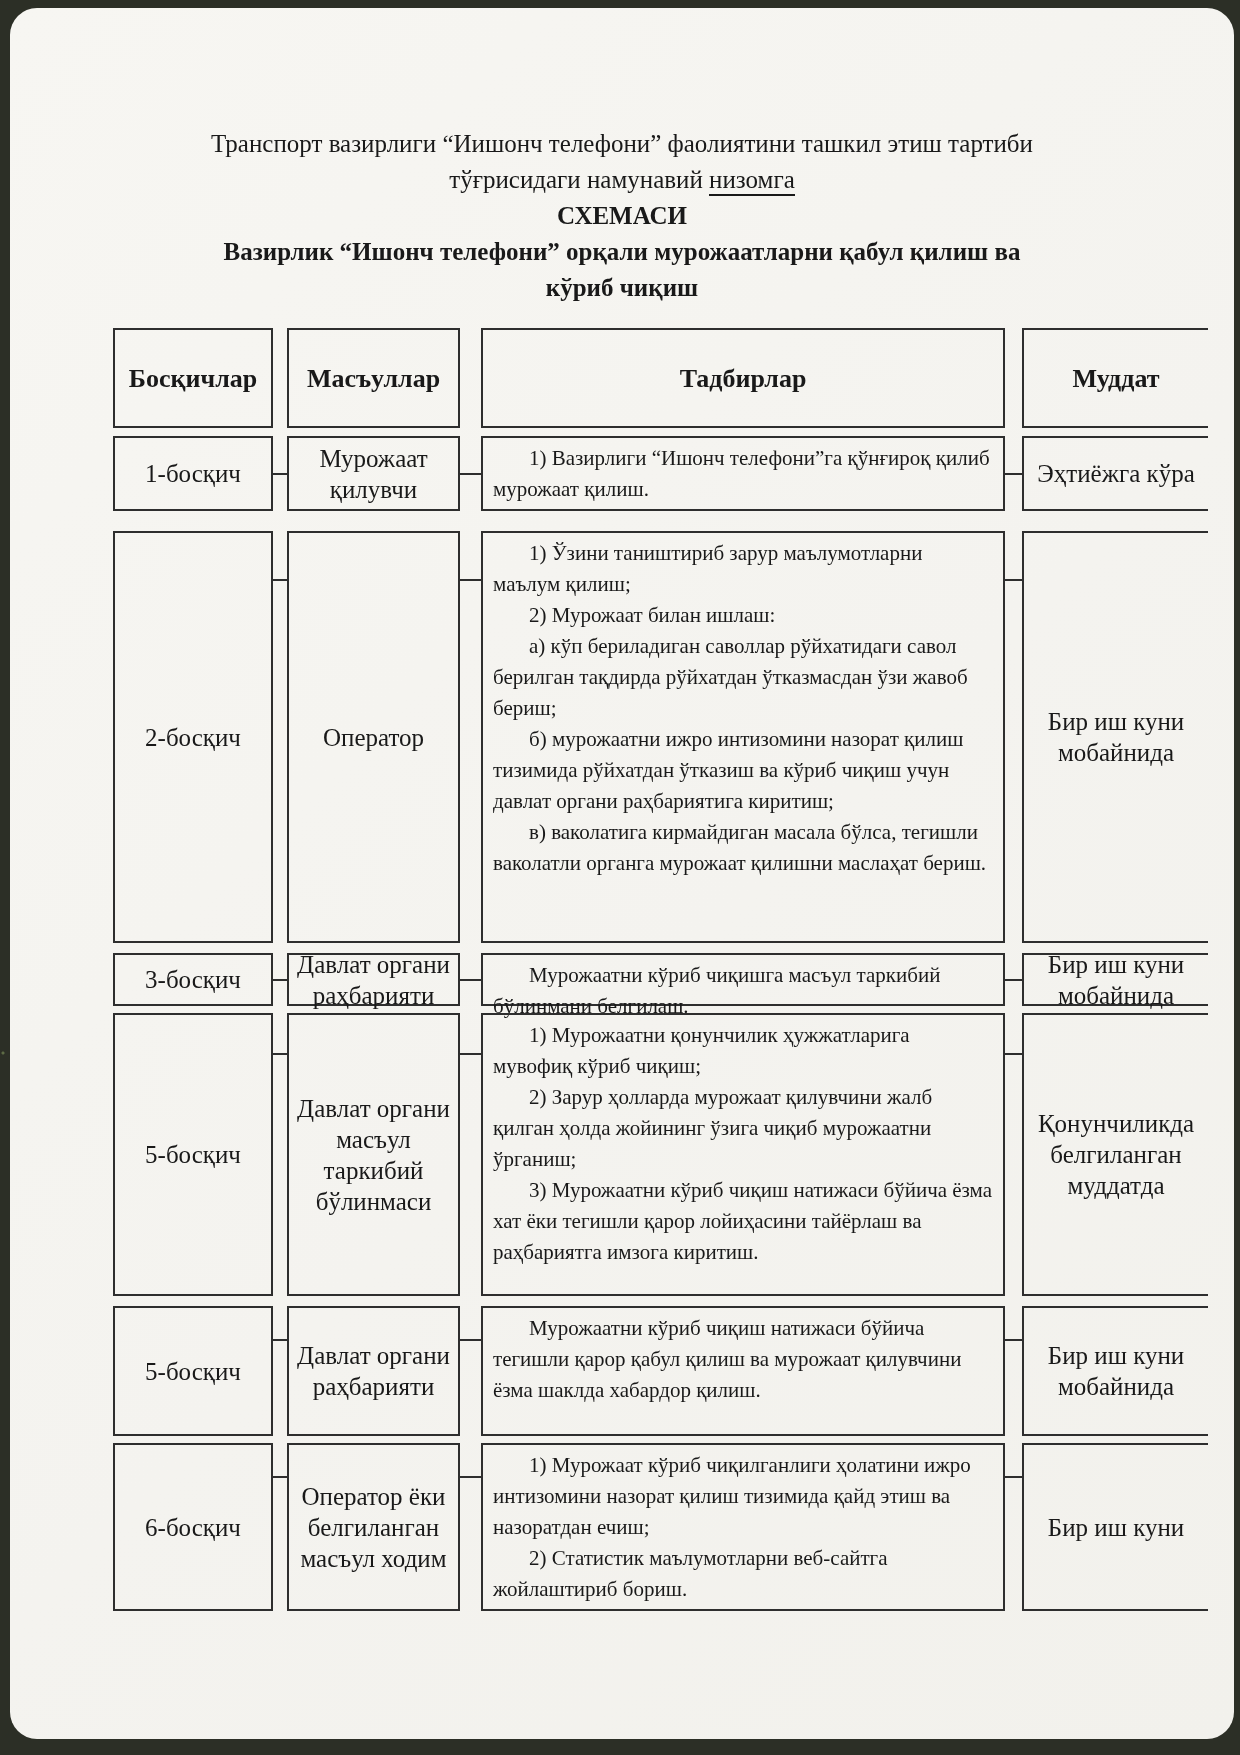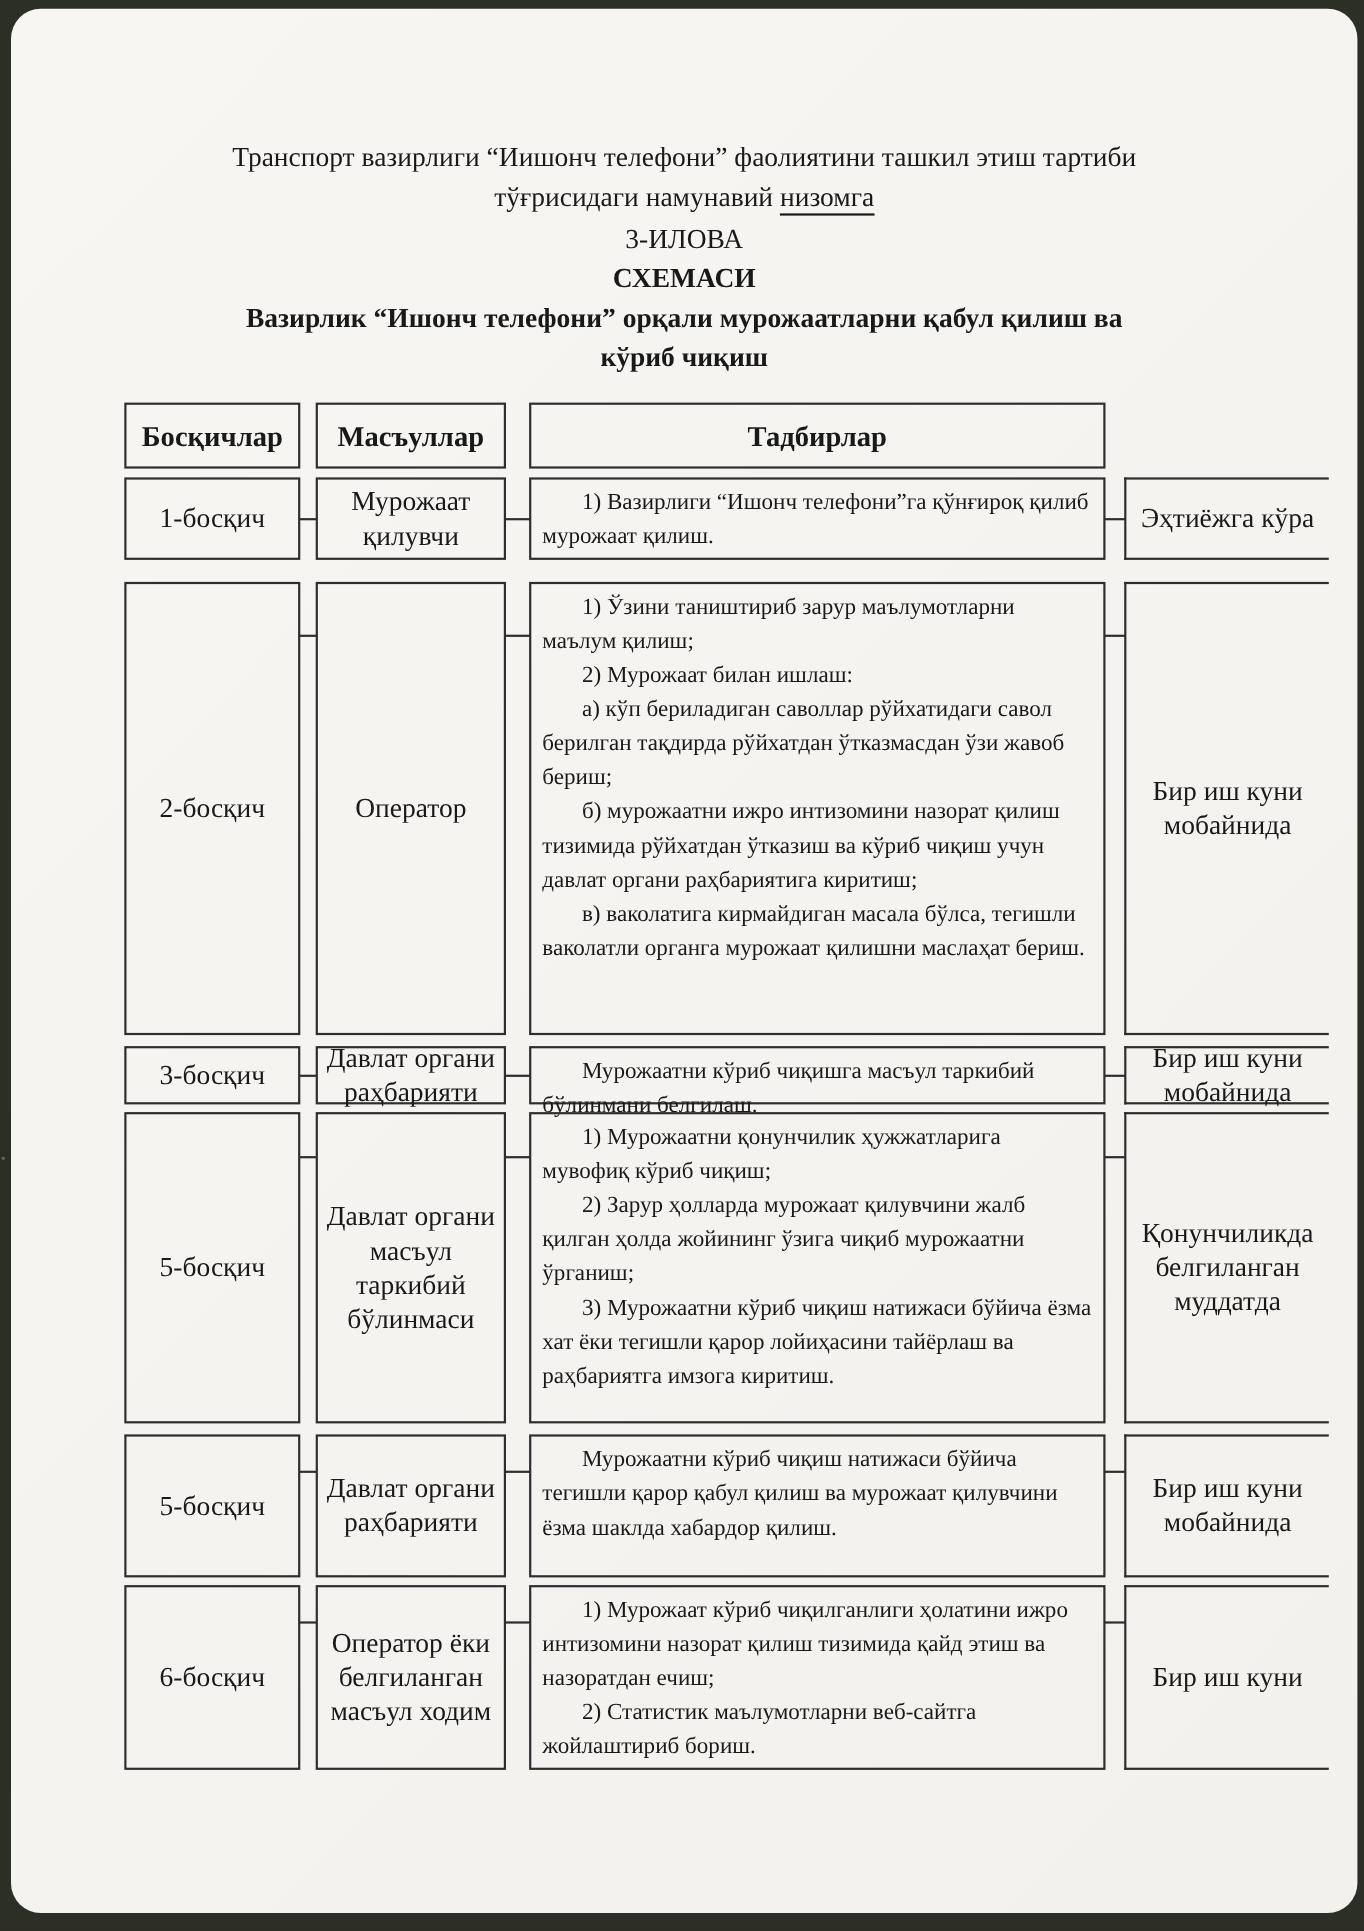--- a/index.html
+++ b/index.html
@@ -60,59 +60,61 @@
   .c3{width:524px;flex:0 0 524px;display:block;text-align:left;padding:5px 10px 4px 10px;font-family:Liberation Serif, serif;}
   .c4{width:186px;flex:0 0 186px;border-right:none;padding:2px 6px;}
   .gap{position:relative;flex:0 0 auto;}
   .g1{width:14px;}
   .g2{width:21px;}
   .g3{width:17px;}
   .conn{
     position:absolute;left:-1px;right:-1px;height:2px;
     background:#2e2e2e;display:block;
   }
-  .header-row{height:60px;}
+  .header-row{height:100px;}
   .header-row .cell{font-weight:bold;font-size:26px;}
   .para{
     margin:0;
     text-indent:36px;
     font-size:21px;
     line-height:31px;
   }
   .cell-text{display:block;}
 </style>
 </head>
 <body>
 
 <div class="frame-noise"></div>
 
 <div class="paper">
 
   <div class="title-block">
     <p class="t-line">Транспорт вазирлиги “Иишонч телефони” фаолиятини ташкил этиш тартиби</p>
     <p class="t-line"><span>тўғрисидаги намунавий</span> <span class="u">низомга</span></p>
-    <p class="t-line sp">3-ИЛОВА</p>
     <p class="t-line t-bold">СХЕМАСИ</p>
     <p class="t-line t-bold" style="width:870px;margin:0 auto;">Вазирлик “Ишонч телефони” орқали мурожаатларни қабул қилиш ва кўриб чиқиш</p>
   </div>
 
   <div class="content">
     <div class="row header-row">
       <div class="cell c1">
           <span class="cell-text">Босқичлар</span>
         </div>
       <div class="gap g1"></div>
       <div class="cell c2">
           <span class="cell-text">Масъуллар</span>
         </div>
       <div class="gap g2"></div>
       <div class="cell c3" style="display:flex;text-align:center;">
           <span class="cell-text">Тадбирлар</span>
         </div>
       <div class="gap g3"></div>
+      <div class="cell c4">
+          <span class="cell-text">Муддат</span>
+        </div>
     </div>
     <div id="rows">
   <div class="row" style="height: 75px; margin-top: 8px;">
     <div class="cell c1">
             <span class="cell-text">1-босқич</span>
           </div>
     <div class="gap g1">
             <i class="conn" style="top: 50%; transform: translateY(-50%);"></i>
           </div>
     <div class="cell c2">

